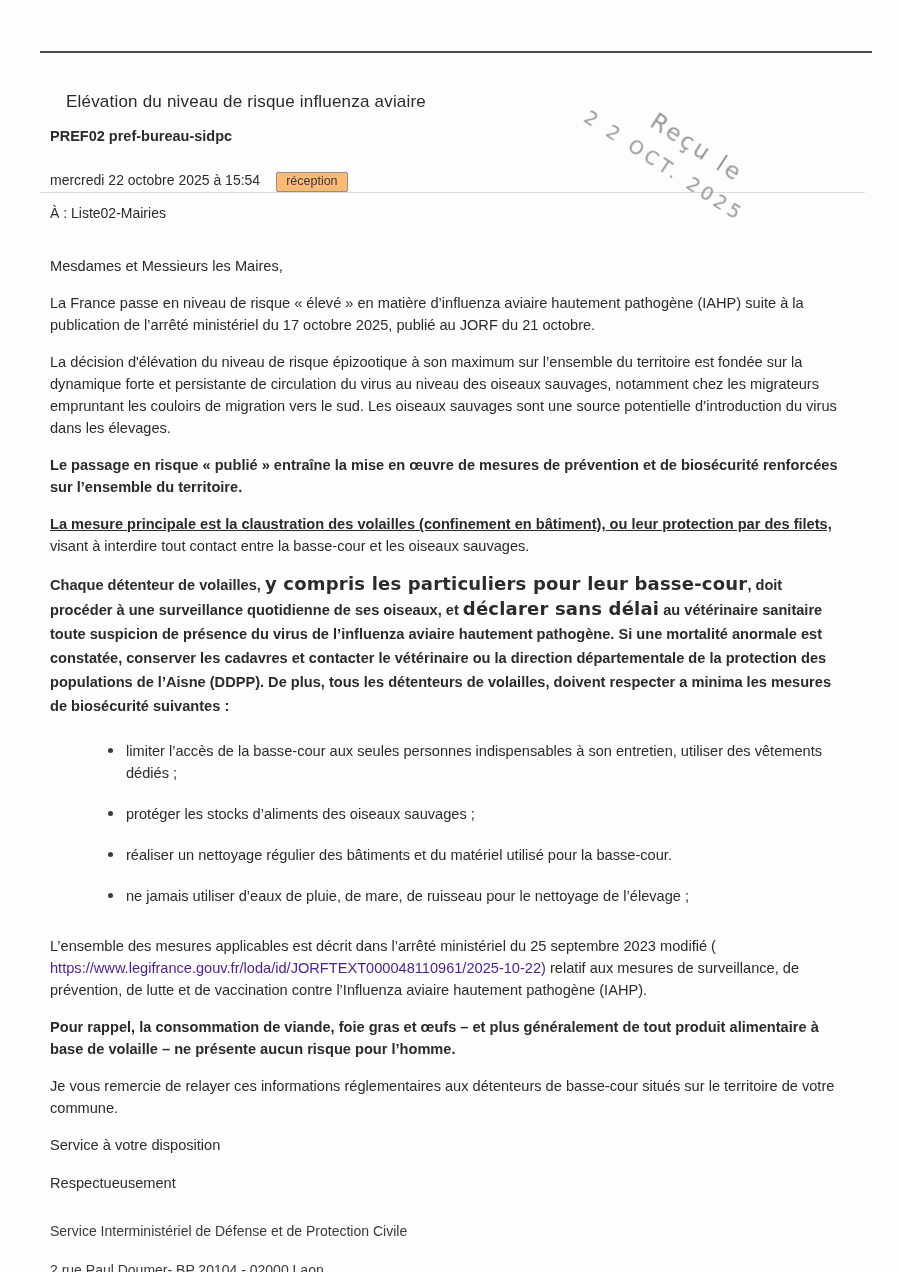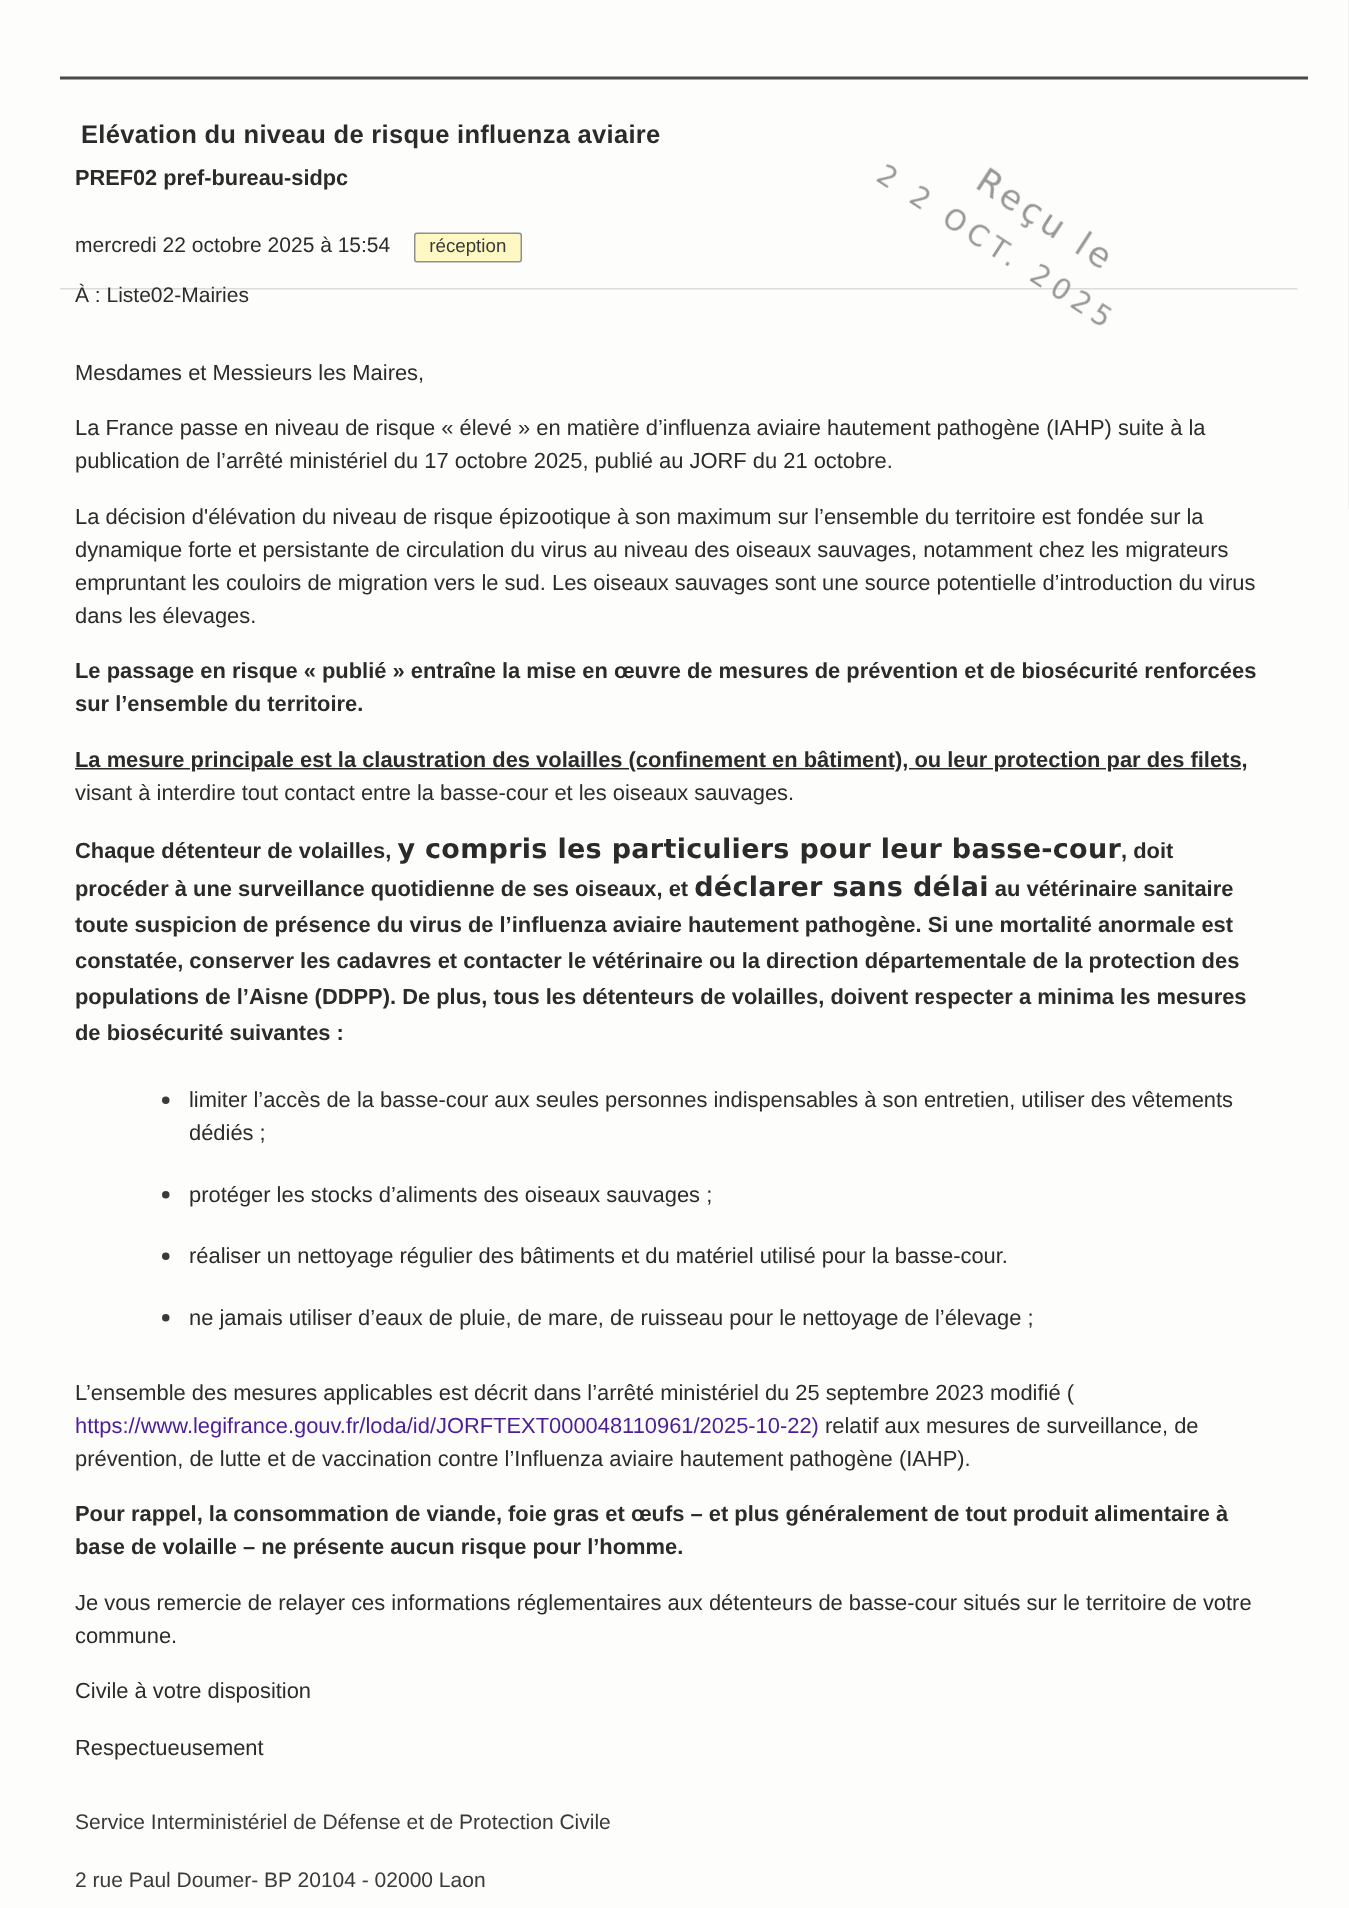--- a/index.html
+++ b/index.html
@@ -16,27 +16,27 @@
     position:absolute; left:40px; right:27px; top:51px;
     border-top:2.5px solid #4a4a4a;
     filter:blur(0.3px);
   }
   .rule-header-sep {
     position:absolute; left:40px; right:34px; top:192px;
     border-top:1px solid #dcdcda;
   }
   .content { position:relative; padding:76px 0 0 50px; width:796px; }
 
-  .subject { font-size:17px; font-weight:bold; letter-spacing:0.2px; margin:4px; }
+  .subject { font-size:17px; font-weight:normal; letter-spacing:0.2px; margin:16px; }
   .sender  { font-size:14.5px; font-weight:bold; margin-top:11px; }
   .dateline{ margin-top:28px; font-size:14px; display:flex; align-items:flex-start; }
   .badge {
     display:inline-block; margin-left:16px;
     border:1.5px solid #8f8f8f; border-radius:2px;
-    padding:1px 9px 3px; font-size:12.5px; color:#3a3a3a; background:#fef9c3;
+    padding:1px 9px 3px; font-size:12.5px; color:#3a3a3a; background:#fdba74;
   }
   .to { margin-top:13px; font-size:14px; }
 
   .body-text { margin-top:34px; font-size:14.6px; line-height:22px; }
   .body-text p { margin:0 0 15px 0; }
   .bold-para { font-weight:bold; }
   .u { }
   .bu { font-weight:bold; text-decoration:underline; }
   .heavy {
     font-family:"DejaVu Sans", sans-serif;
@@ -118,21 +118,21 @@
         <li><span class="dot"></span><span>ne jamais utiliser d’eaux de pluie, de mare, de ruisseau pour le nettoyage de l’élevage ;</span></li>
       </ul>
 
       <p><span>L’ensemble des mesures applicables est décrit dans l’arrêté ministériel du 25 septembre 2023 modifié ( </span><span class="link">https://www.legifrance.gouv.fr/loda/id/JORFTEXT000048110961/2025-10-22)</span><span> relatif aux mesures de surveillance, de prévention, de lutte et de vaccination contre l’Influenza aviaire hautement pathogène (IAHP).</span></p>
 
       <p class="bold-para"><span>Pour rappel, la consommation de viande, foie gras et œufs – et plus généralement de tout produit alimentaire à base de volaille – </span><span class="u">ne présente aucun risque pour l’homme</span><span>.</span></p>
 
       <p class="u">Je vous remercie de relayer ces informations réglementaires aux détenteurs de basse-cour situés sur le territoire de votre commune.</p>
 
       <div class="closing">
-        <p>Civile à votre disposition</p>
+        <p>Service à votre disposition</p>
         <p>Respectueusement</p>
       </div>
 
       <div class="footer">
         <p>Service Interministériel de Défense et de Protection Civile</p>
         <p>2 rue Paul Doumer- BP 20104 - 02000 Laon</p>
         <p><span class="website">www.aisne.gouv.fr</span></p>
       </div>
 
     </div>

